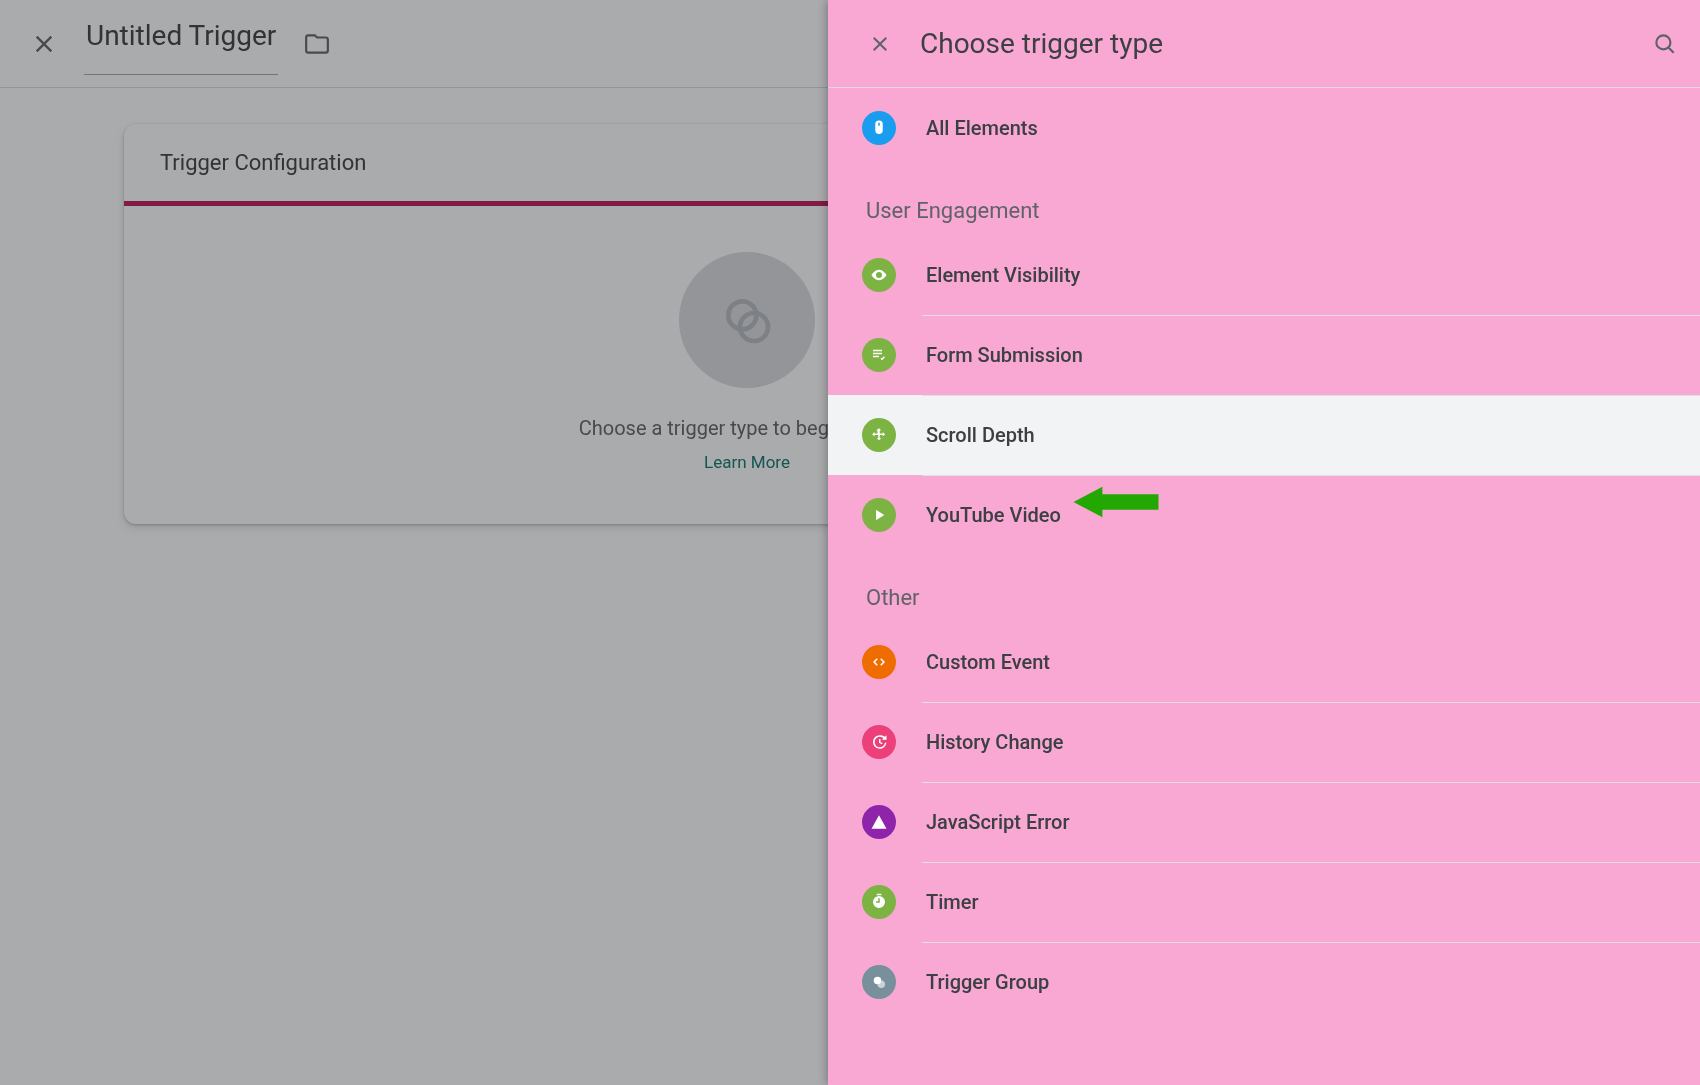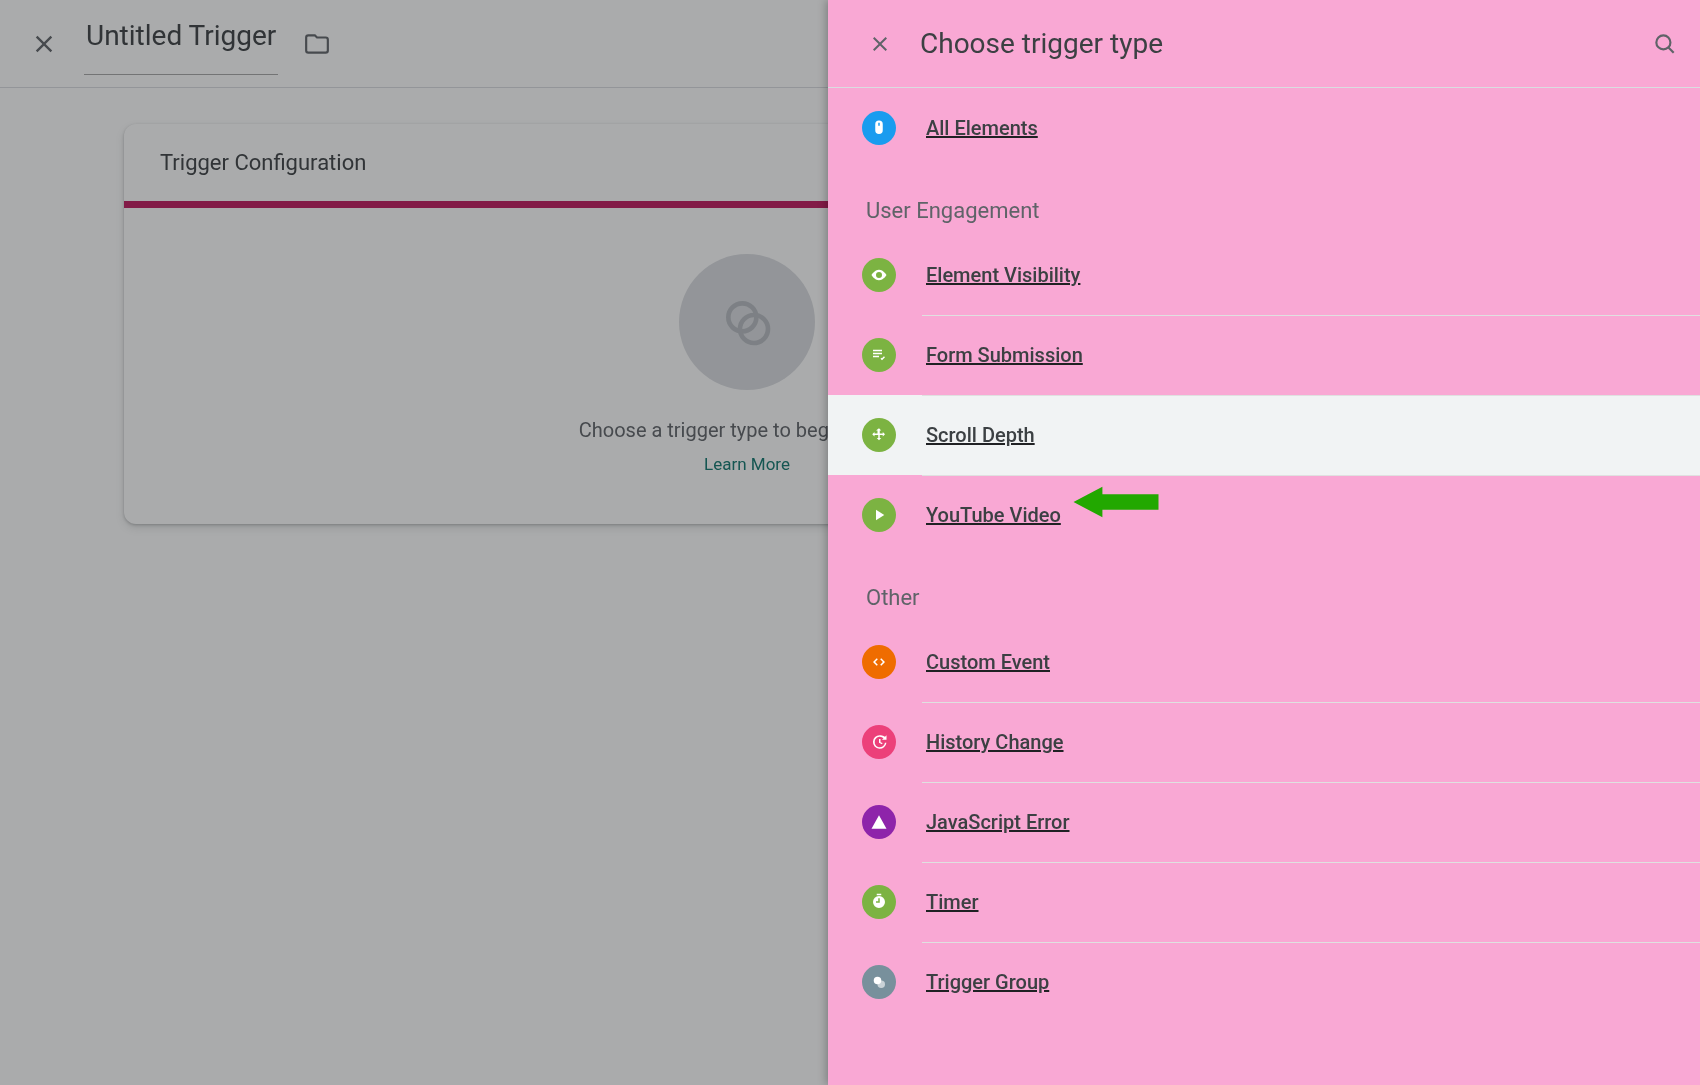--- a/index.html
+++ b/index.html
@@ -37,21 +37,21 @@
     position: absolute;
     left: 124px; top: 124px;
     width: 1246px; height: 400px;
     background: #fff;
     border-radius: 12px;
     box-shadow: 0 1px 3px rgba(60,64,67,.3), 0 4px 8px rgba(60,64,67,.15);
   }
   .card-head {
     padding: 26px 36px;
     font-size: 22px; color:#3c4043;
-    border-bottom: 7px solid #be185d;
+    border-bottom: 5px solid #be185d;
   }
   .card-body {
     display:flex; flex-direction:column; align-items:center;
     padding-top: 46px;
   }
   .placeholder-circle {
     width:136px; height:136px; border-radius:50%;
     background:#dadce0;
     position:relative;
     display:flex; align-items:center; justify-content:center;
@@ -92,21 +92,20 @@
   .group-label {
     font-size:22px; color:#5f6368;
     padding: 30px 0 12px 38px;
   }
   .item {
     display:flex; align-items:center;
     height:80px;
     padding-left:34px;
     cursor:pointer;
     position:relative;
-    text-decoration:underline;
   }
   .item + .item::before,
   .item-divider::before {
     content:"";
     position:absolute; top:0; left:94px; right:0;
     height:1px; background:#e0e0e0;
   }
   .item.selected { background:#f1f3f4; }
   .icon-wrap {
     width:34px; height:34px; border-radius:50%;

